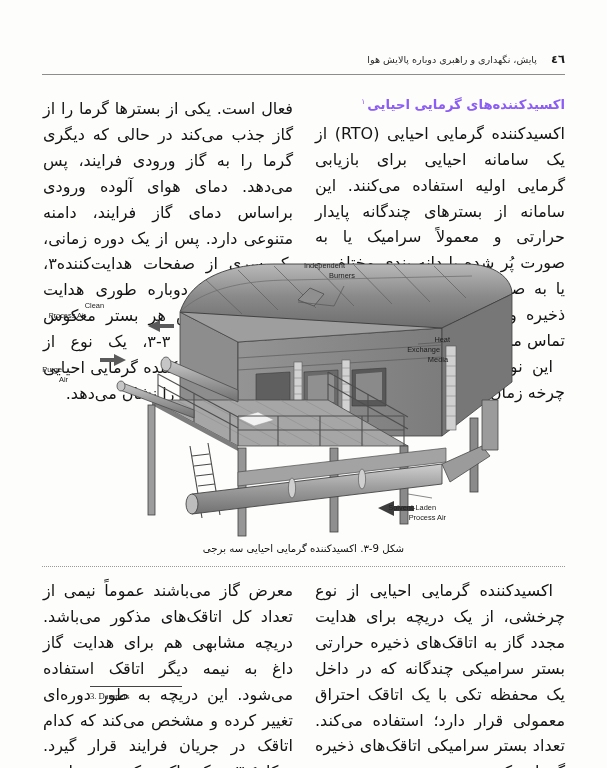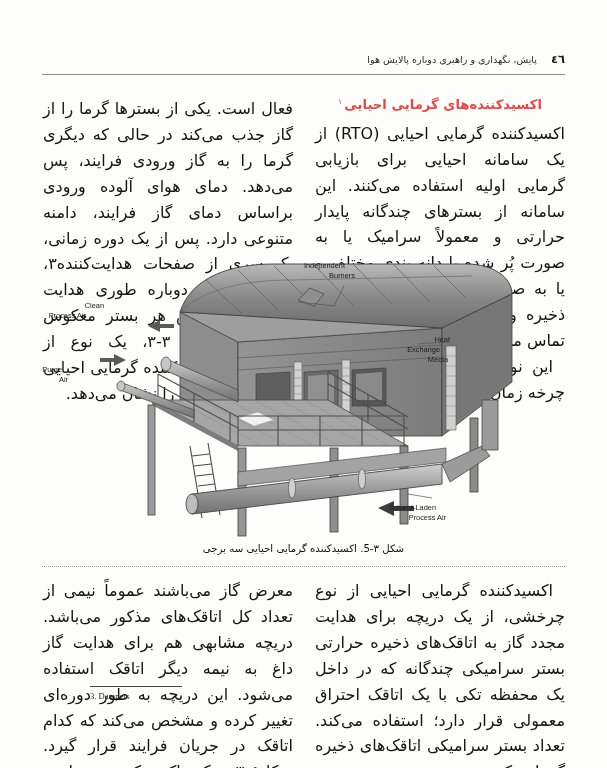--- a/index.html
+++ b/index.html
@@ -61,24 +61,24 @@
     gap: 22px;
     direction: rtl;
   }
   .col {
     width: 250px;
     flex: 0 0 250px;
   }
   .sec-title {
     font-size: 13.2px;
     font-weight: 700;
-    color: #ef4444;
+    color: #8b5cf6;
     margin: 0 0 7px 0;
     line-height: 1.35;
-    text-align: center;
+    text-align: right;
   }
   .sec-title sup {
     font-size: 7.6px;
     font-weight: 400;
     vertical-align: super;
     margin-right: 2px;
   }
   p.body {
     margin: 0 0 0.5px 0;
     font-size: 16px;
@@ -367,21 +367,21 @@
 
       <text class="fig-label" x="408" y="92">Heat</text>
       <text class="fig-label" x="398" y="102">Exchange</text>
       <text class="fig-label" x="406" y="112">Media</text>
 
       <text class="fig-label" x="394" y="260">Solvent-Laden</text>
       <text class="fig-label" x="404" y="270">Process Air</text>
     </svg>
   </div>
 
-  <div class="fig-caption">شکل ٣-5. اکسیدکننده گرمایی احیایی سه برجی</div>
+  <div class="fig-caption">شکل 9-٣. اکسیدکننده گرمایی احیایی سه برجی</div>
   <div class="dot-rule"></div>
 
   <div class="cols-lower">
     <div class="col">
       <p class="body indent">اکسیدکننده گرمایی احیایی از نوع چرخشی، از یک دریچه برای هدایت مجدد گاز به اتاقک‌های ذخیره حرارتی بستر سرامیکی چندگانه که در داخل یک محفظه تکی با یک اتاقک احتراق معمولی قرار دارد؛ استفاده می‌کند. تعداد بستر سرامیکی اتاقک‌های ذخیره گرمایی که در</p>
     </div>
     <div class="col">
       <p class="body">معرض گاز می‌باشند عموماً نیمی از تعداد کل اتاقک‌های مذکور می‌باشد. دریچه مشابهی هم برای هدایت گاز داغ به نیمه دیگر اتاقک استفاده می‌شود. این دریچه به طور دوره‌ای تغییر کرده و مشخص می‌کند که کدام اتاقک در جریان فرایند قرار گیرد. شکل٤-٣، یک اکسیدکننده حرارتی چرخان رایج را نشان می‌دهد.</p>
     </div>
   </div>

